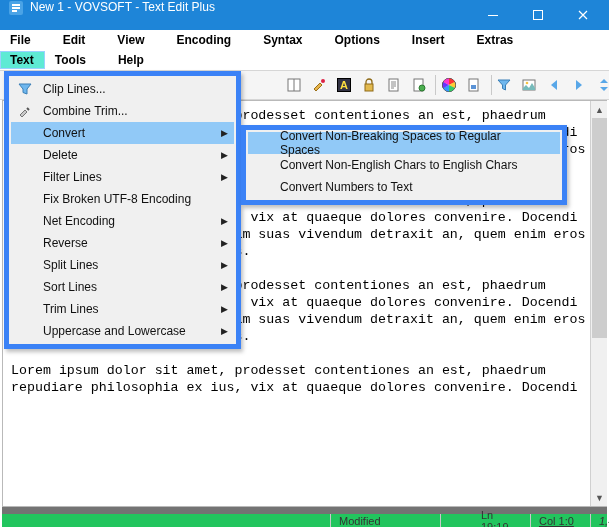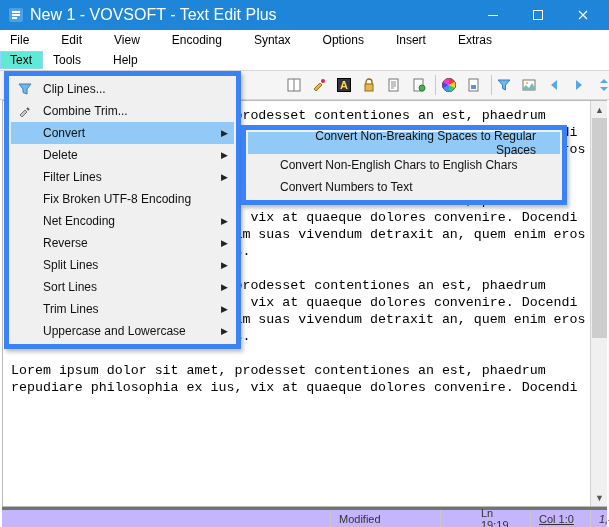--- a/index.html
+++ b/index.html
@@ -1,59 +1,59 @@
 <!DOCTYPE html>
 <html><head>
 <meta charset="utf-8">
 <style>
   * { box-sizing: border-box; margin: 0; padding: 0; font-family: "Segoe UI", Tahoma, sans-serif; }
   body { width: 609px; height: 527px; overflow: hidden; background: #fff; position: relative; }
 
   
-  .titlebar { height: 30px; background: #1e85d8; color: #fff; display: flex; align-items: center; padding: 0 4px 0 8px; font-size: 16px; }
+  .titlebar { height: 30px; background: #1e85d8; color: #fff; display: flex; padding: 0 4px 0 8px; font-size: 12px; }
   .titlebar .app-icon { width: 16px; height: 16px; margin-right: 6px; display:flex; align-items:center; justify-content:center;}
   .titlebar .title { flex: 1; }
   .win-btns { display: flex; margin-left: auto; }
   .win-btn { width: 45px; height: 30px; display: flex; align-items: center; justify-content: center; color: #fff; }
 
   
   .menubar { background: #fff; font-size: 12px; border-bottom: 0; }
   .menu-row { display: flex; height: 20px; align-items: center; }
-  .menu-item { padding: 2px 22px 2px 10px; cursor: default; position: relative; }
+  .menu-item { padding: 2px 22px 2px 10px; cursor: default; position: relative; font-weight: bold; }
   .menu-item.open { background: #5eead4; border: 1px solid #99d1ff; padding: 1px 10px 1px 9px; }
 
   
   .toolbar { height: 30px; background: #f5f5f5; border-top: 1px solid #d6d6d6; border-bottom: 1px solid #d6d6d6; display: flex; align-items: center; padding: 0 4px; gap: 0; position: relative; }
   .tb-group { display: flex; align-items: center; gap: 3px; }
   .tb-sep { width: 1px; height: 20px; background: #c9c9c9; margin: 0 4px; }
   .tb-btn { width: 22px; height: 22px; display: flex; align-items: center; justify-content: center; }
 
   
   .editor-wrap { position: absolute; top: 100px; left: 2px; right: 2px; bottom: 20px; border: 1px solid #b9b9b9; background: #fff; }
   .editor { font-family: "Courier New", monospace; font-size: 13.3px; line-height: 17px; padding: 6px 8px; white-space: pre-wrap; color: #000; height:100%; overflow:hidden;}
   .scroll-v { position:absolute; right:-1px; top:0; bottom:0; width:17px; background:#f0f0f0; border-left:1px solid #d0d0d0; }
   .scroll-thumb { position:absolute; width:15px; left:1px; top:1px; height:140px; background:#cdcdcd; border-radius:0;}
   .scroll-arrow { position:absolute; width:17px; height:17px; display:flex; align-items:center;justify-content:center; font-size:9px; color:#555; }
   .scroll-arrow.down { bottom:0; }
 
   
-  .statusbar { position: absolute; left: 2px; right: 2px; bottom: 0; height: 20px; background: #c4b5fd; border-top: 3px solid #737373; display: flex; font-size: 11px; color: #333; align-items: center; }
+  .statusbar { position: absolute; left: 2px; right: 2px; bottom: 0; height: 20px; background: #22c55e; border-top: 7px solid #737373; display: flex; font-size: 11px; color: #333; align-items: center; }
   .status-seg { height: 100%; display: flex; align-items: center; padding: 0 8px; border-left: 1px solid #c9c9c9; }
   .status-flex { flex:1; }
 
   
   .dropdown { position: absolute; background: #f0f0f0; border: 5px solid #3b82f6; box-shadow: 2px 3px 4px rgba(0,0,0,0.25); z-index: 100; font-size: 12px; padding: 2px; }
   .dropdown .menu-icon-col { position:absolute; left:0; top:0; bottom:0; width:28px; background:#f0f0f0; border-right: 0px solid #d8d8d8; }
   .dd-item { position: relative; display: flex; align-items: center; height: 22px; padding: 0 24px 0 32px; color: #111; cursor: default; }
   .dd-item.hl { background: #91c9f7; }
   .dd-item .sub-arrow { position: absolute; right: 6px; font-size: 9px; color: #222; }
   .dd-item .mi-icon { position: absolute; left: 5px; width: 18px; display:flex; align-items:center; justify-content:center; }
 
   .text-menu { top: 71px; left: 4px; width: 237px; }
-  .convert-menu { top: 125px; left: 241px; width: 326px; text-align: right; }
+  .convert-menu { top: 125px; left: 241px; width: 326px; }
 
   svg { display: block; }
 </style>
 </head>
 <body>
 
 <div class="titlebar">
   <span class="app-icon">
     <svg width="14" height="14" viewBox="0 0 14 14">
         <rect x="0" y="0" width="14" height="14" rx="2" fill="#4aa3e6"></rect>

